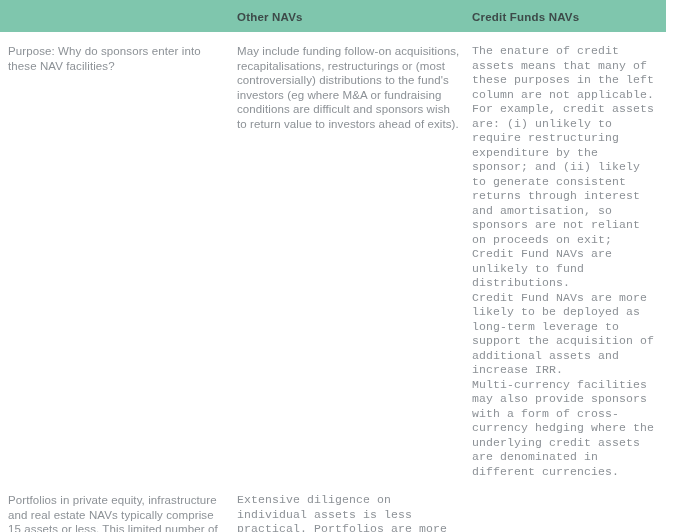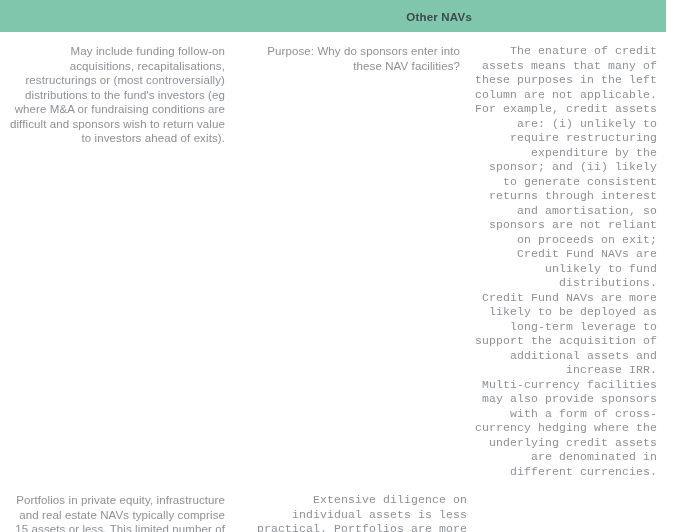--- a/index.html
+++ b/index.html
@@ -14,21 +14,20 @@
     padding: 0;
     width: 697px;
     height: 532px;
     overflow: hidden;
     background: var(--page-bg);
     font-family: "Liberation Sans", "DejaVu Sans", sans-serif;
   }
   .doc {
     width: 666px;
     height: 532px;
-    text-align: right;
   }
   .grid-row {
     display: grid;
     grid-template-columns: 229px 235px 1fr;
     padding-left: 8px;
     padding-right: 4px;
   }
   .header-row {
     background: var(--header-bg);
     height: 32px;
@@ -57,25 +56,26 @@
   .cell.last { padding-right: 5px; font-family: Liberation Mono, monospace; }
 </style>
 </head>
 <body>
 
 <div class="doc">
 
   <div class="grid-row header-row">
     <div class="header-cell"></div>
     <div class="header-cell">Other NAVs</div>
+    <div class="header-cell">Credit Funds NAVs</div>
   </div>
 
   <div class="grid-row body-row row-1">
+    <div class="cell">Purpose: Why do sponsors enter into these NAV facilities?</div>
     <div class="cell">May include funding follow-on acquisitions, recapitalisations, restructurings or (most controversially) distributions to the fund's investors (eg where M&amp;A or fundraising conditions are difficult and sponsors wish to return value to investors ahead of exits).</div>
-    <div class="cell">Purpose: Why do sponsors enter into these NAV facilities?</div>
     <div class="cell last">The enature of credit assets means that many of these purposes in the left column are not applicable.
 For example, credit assets are: (i) unlikely to require restructuring expenditure by the sponsor; and (ii) likely to generate consistent returns through interest and amortisation, so sponsors are not reliant on proceeds on exit; Credit Fund NAVs are unlikely to fund distributions.
 Credit Fund NAVs are more likely to be deployed as long-term leverage to support the acquisition of additional assets and increase IRR.
 Multi-currency facilities may also provide sponsors with a form of cross-currency hedging where the underlying credit assets are denominated in different currencies.</div>
   </div>
 
   <div class="grid-row body-row row-2">
     <div class="cell">Portfolios in private equity, infrastructure and real estate NAVs typically comprise 15 assets or less. This limited number of assets makes diligence on individual investments both practical and important.
 This diligence is extensive and usually both commercial (eg often involving calls with management) and legal (eg on the holding structure between the fund and the asset, any asset-level debt and any joint ownership arrangements).</div>
     <div class="cell last">Extensive diligence on individual assets is less practical. Portfolios are more granular and may include dozens or hundreds of assets.

